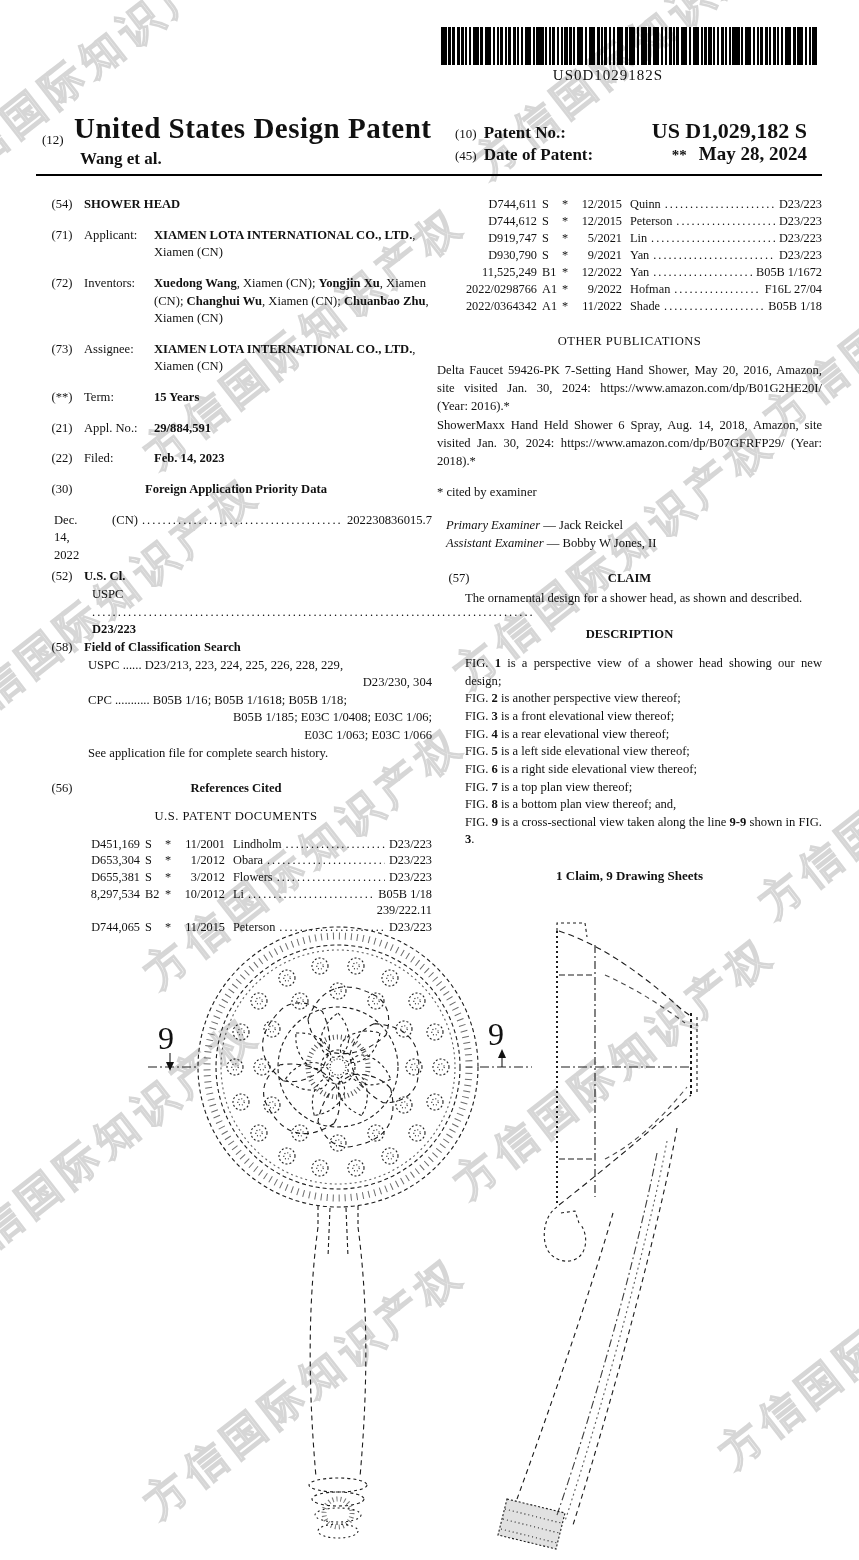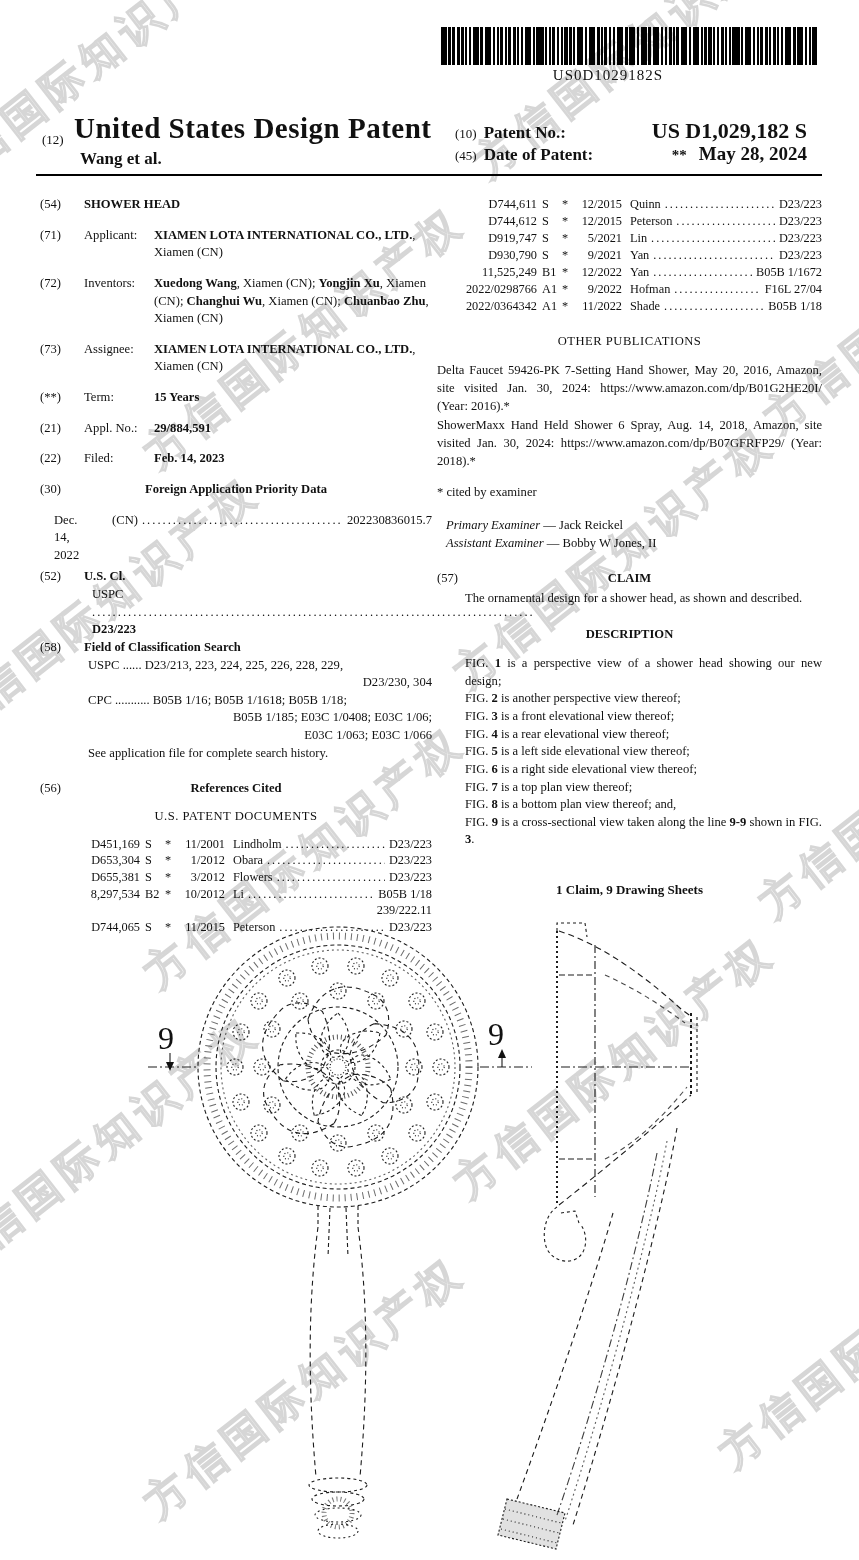--- a/index.html
+++ b/index.html
@@ -34,21 +34,21 @@
   .hdr-right-row .fill{flex:1;}
   .patno{font-size:22px;font-weight:bold;white-space:nowrap;}
   .stars{font-size:15px;font-weight:bold;margin-right:12px;}
   .patdate{font-size:19px;font-weight:bold;white-space:nowrap;}
   .hdr-rule{position:absolute;left:36px;top:174px;width:786px;height:2px;background:#000;}
   
   .col{position:absolute;top:196px;font-size:12.6px;line-height:1.4;}
   .col-left{left:40px;width:392px;}
   .col-right{left:437px;width:385px;}
   .frow{display:flex;margin-bottom:13px;}
-  .fnum{width:44px;flex:none;}
+  .fnum{width:44px;flex:none;text-align:center;}
   .flabel{width:70px;flex:none;}
   .fval{flex:1;}
   .b{font-weight:bold;} .i{font-style:italic;margin-left:9px;}
   .center{text-align:center;} .right{text-align:right;} .just{text-align:justify;margin-left:28px;}
   .sec-heading{font-weight:bold;text-align:center;flex:1;margin-right:44px;}
   .dotline{display:flex;align-items:baseline;}
   .dots{flex:1 1 auto;overflow:hidden;white-space:nowrap;margin:0 4px;}
   .dots::after{content:"......................................................................................";letter-spacing:2px;}
   .indent{margin-left:48px;flex-direction:column;}
   .subline{margin-left:48px;}
@@ -56,21 +56,21 @@
   
   .ref-row{display:flex;font-size:12.3px;line-height:1.38;align-items:baseline;}
   .rnum{width:100px;flex:none;text-align:right;white-space:nowrap;}
   .rkind{width:20px;flex:none;padding-left:5px;}
   .rstar{width:10px;flex:none;}
   .rdate{width:50px;flex:none;text-align:right;}
   .rname{flex:none;padding-left:8px;white-space:nowrap;}
   .rcls{flex:none;text-align:right;white-space:nowrap;}
   .ref-cont{font-size:12.3px;line-height:1.3;text-align:right;}
   .exam-row{line-height:1.45;} .mt10{margin-top:10px;} .mt14{margin-top:14px;} .mt18{margin-top:18px;}
-  .footer-claims{font-weight:bold;text-align:center;margin-top:32px;font-size:13px;}
+  .footer-claims{font-weight:bold;text-align:center;margin-top:18px;font-size:13px;}
   
   .fig{position:absolute;}
   .fig-front{left:140px;top:915px;}
   .fig-side{left:495px;top:915px;}
   svg{display:block;}
 </style>
 </head>
 <body>
 
 <div class="page">

